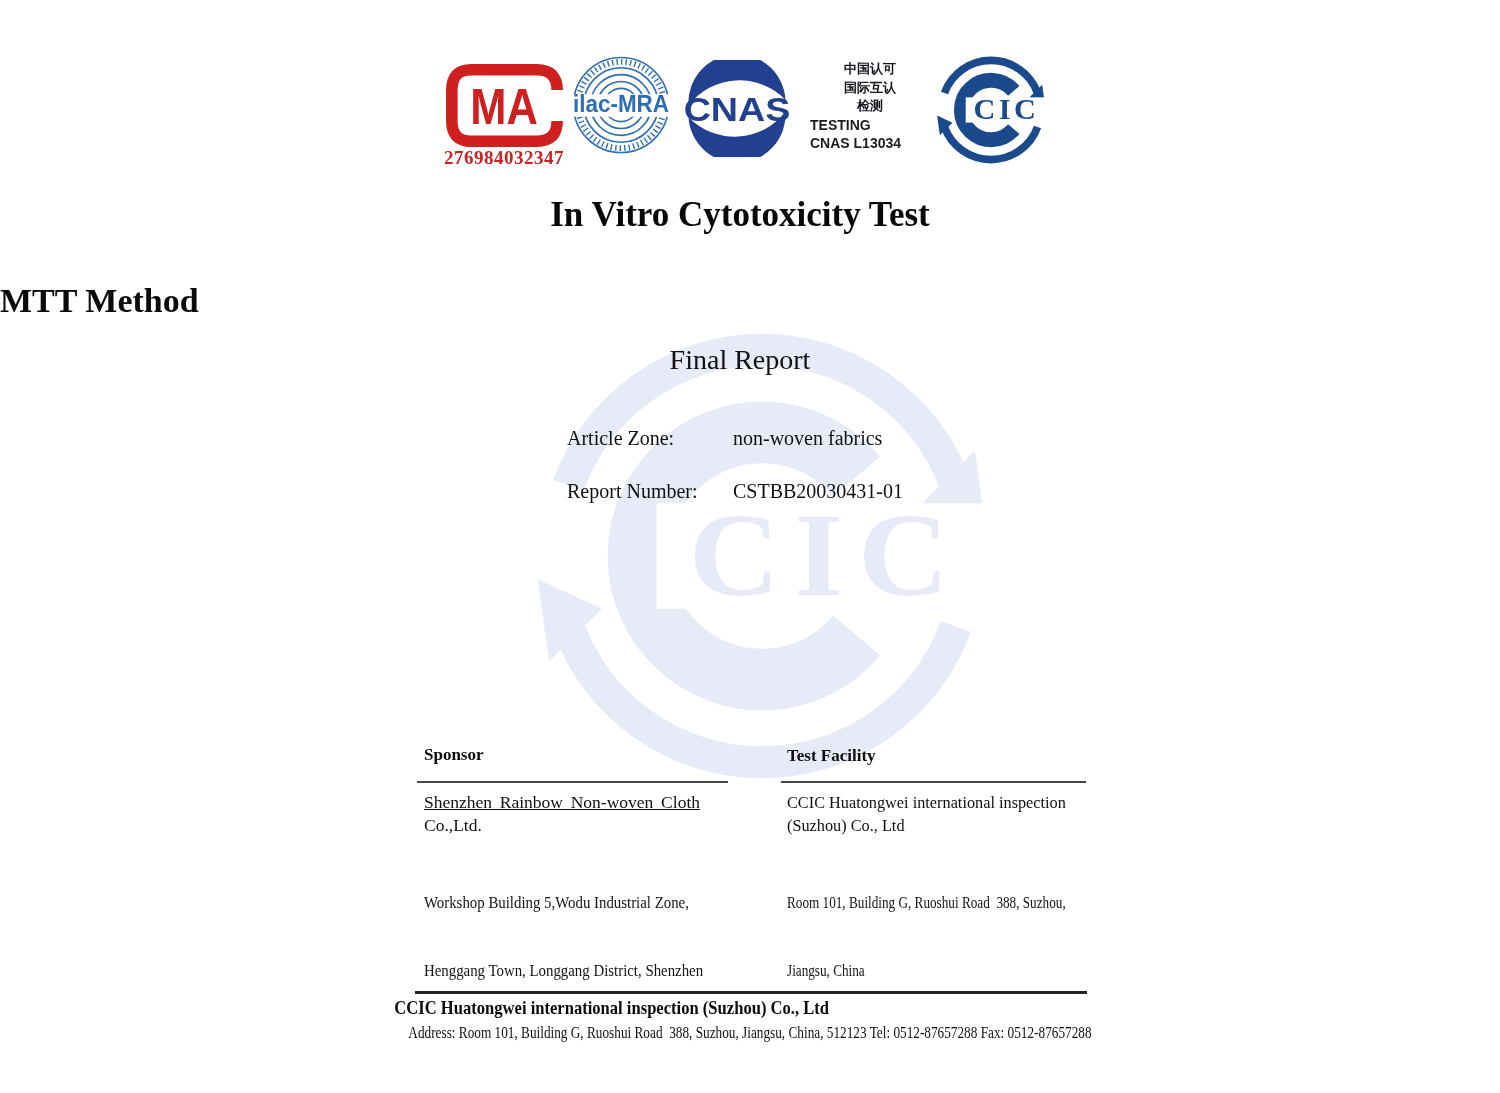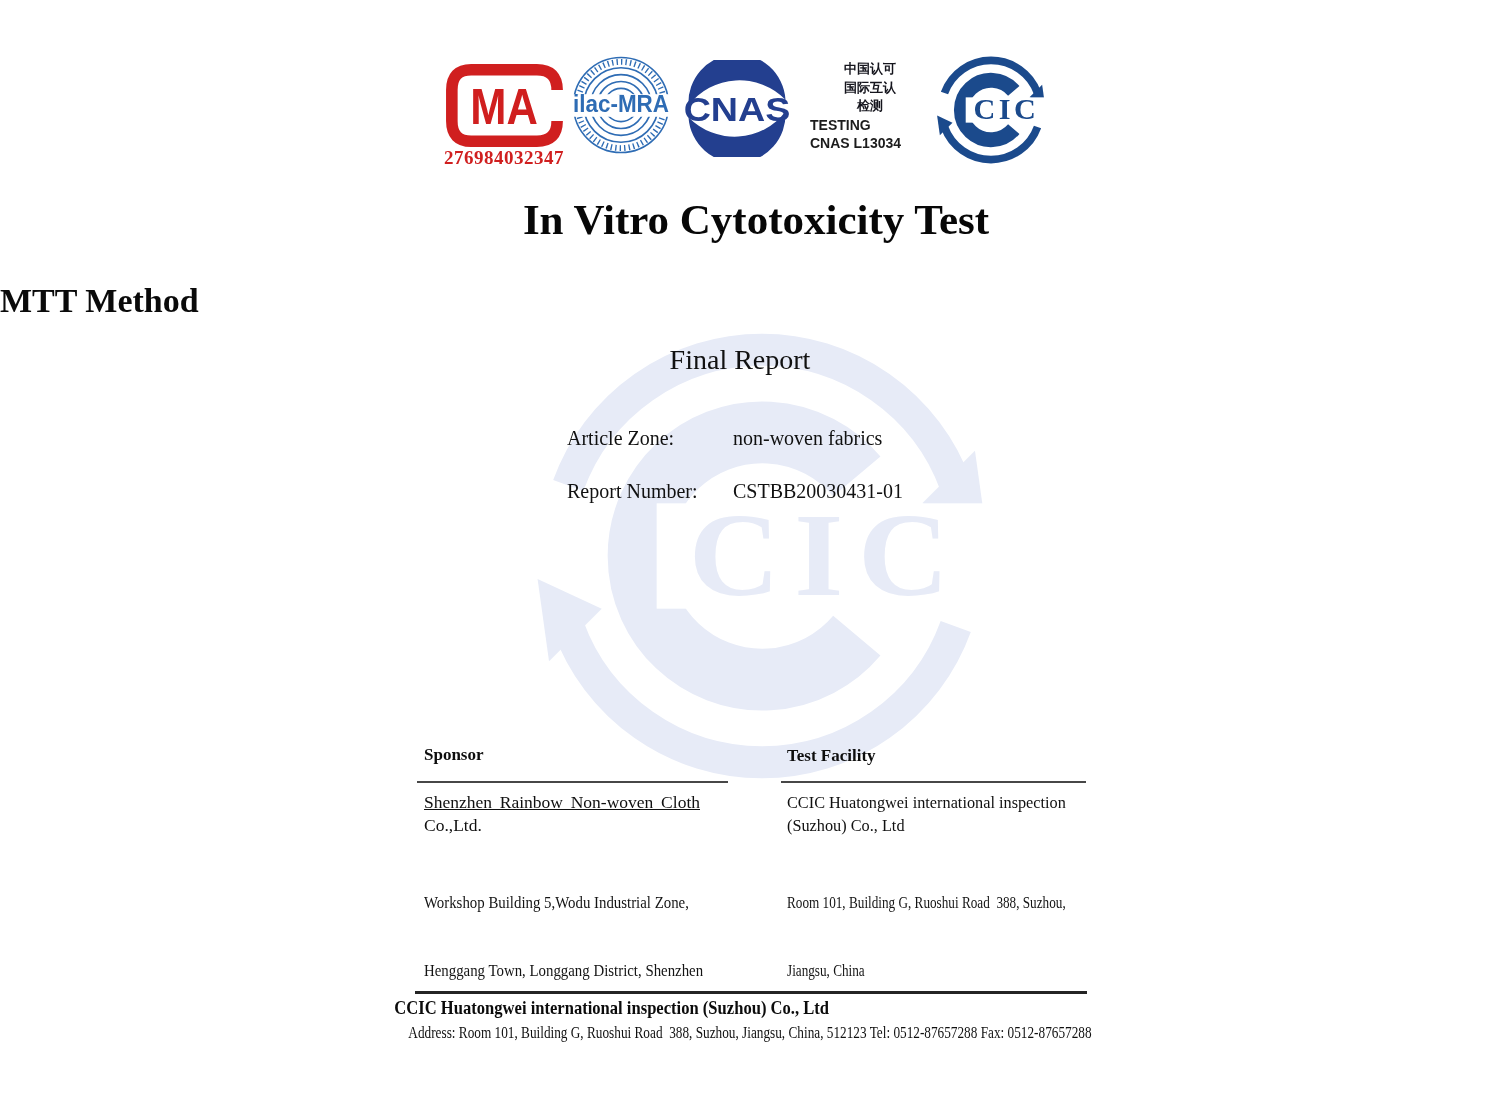--- a/index.html
+++ b/index.html
@@ -20,21 +20,21 @@
   .logo-ilac  { left:572px; top:56px;  width:98px;  height:98px; }
   .logo-cnas  { left:682px; top:60px;  width:110px; height:97px; }
   .accred     { left:810px; top:60px;  width:120px; color:#15151d; }
   .accred .cjk   { font-family:"DejaVu Sans", sans-serif; font-size:13px; font-weight:bold; line-height:18.5px;text-align:center; }
   .accred .latin { font-family:"Liberation Sans", sans-serif; font-size:14px; font-weight:bold; line-height:18.5px; color:#1c1c1c; }
   .logo-ccic  { left:936px; top:55px;  width:110px; height:110px; color:#1b4a8c; }
   .logo-ccic svg, .logo-cma svg, .logo-ilac svg, .logo-cnas svg { width:100%; height:100%; }
 
   
   .doc-title   { left:0; top:195px; width:1480px; text-align:center;
-                 font-size:43px; font-weight:bold; color:#070707;padding-left:16px; }
+                 font-size:35px; font-weight:bold; color:#070707; }
   .method-title{ left:0; top:282px; width:1480px; text-align:left;
                  font-size:34px; font-weight:bold; color:#0a0a0a; }
   .report-type { left:0; top:344px; width:1480px; text-align:center; font-size:28px; }
 
   
   .detail-label { left:567px; font-size:20px; }
   .detail-value { left:733px; font-size:20px; white-space:pre; }
   .row1 { top:427px; } .row2 { top:480px; }
 
   

